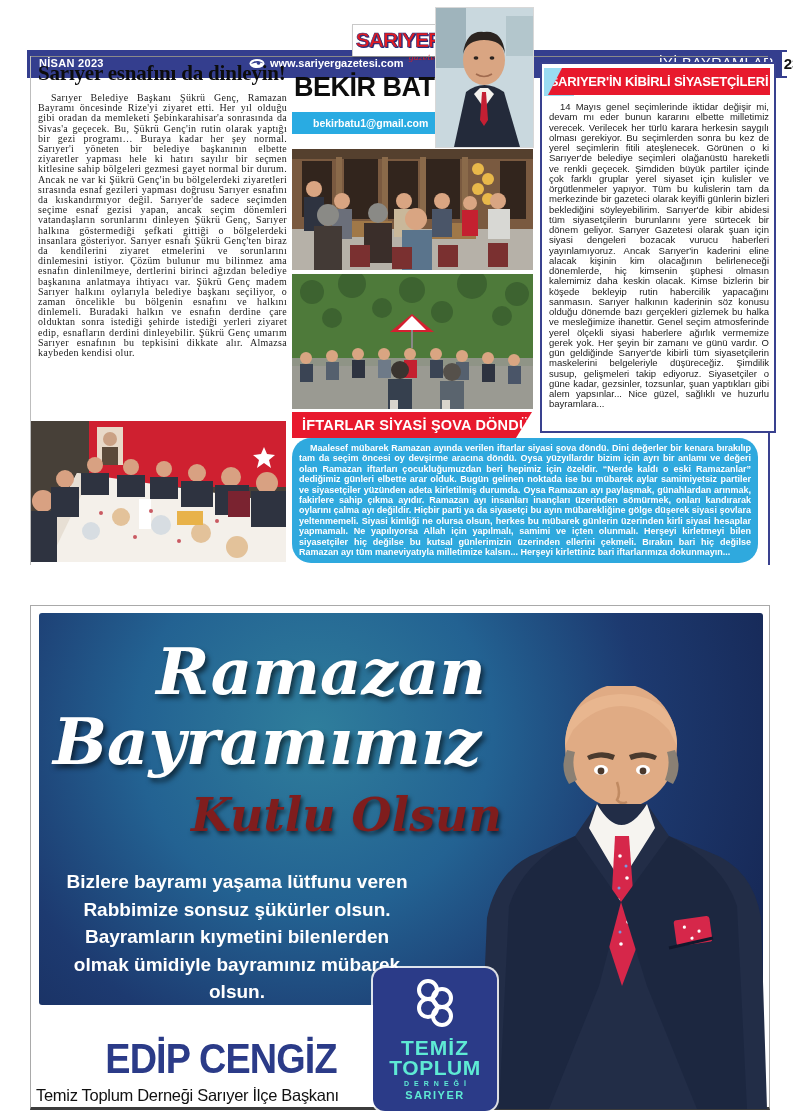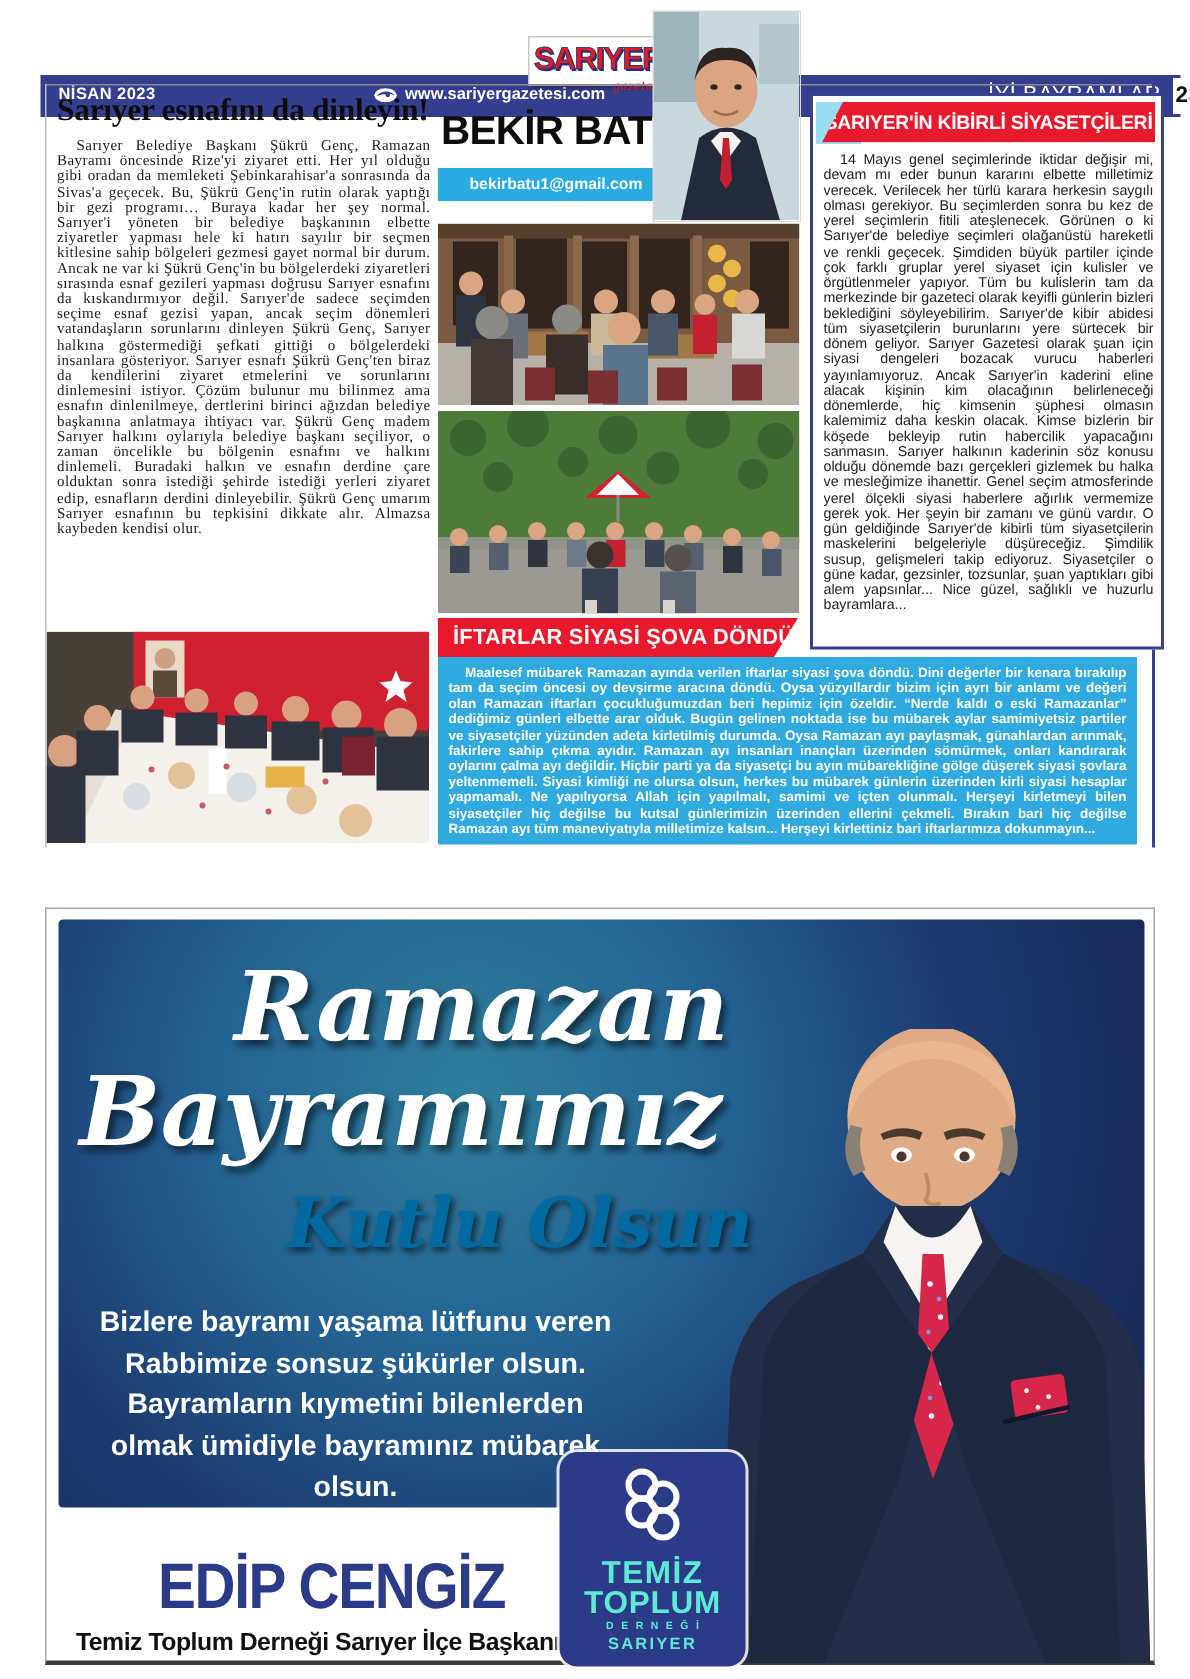--- a/index.html
+++ b/index.html
@@ -41,48 +41,48 @@
              color:#fff;font-size:10.5px;font-weight:bold;line-height:22px;padding-left:21px;}
   .portrait{position:absolute;left:436px;top:8px;width:97px;height:139px;overflow:hidden;z-index:6;
             box-shadow:0 0 0 1px #d8d8d8;}
   .photo1{position:absolute;left:292px;top:149px;width:241px;height:121px;overflow:hidden;}
   .photo2{position:absolute;left:292px;top:274px;width:241px;height:135px;overflow:hidden;}
   .red-banner{position:absolute;left:292px;top:412px;width:240px;height:26px;background:#e8192d;
               clip-path:polygon(0 0,100% 0,calc(100% - 16px) 100%,0 100%);
               color:#fff;font-size:14.5px;font-weight:bold;line-height:26px;padding-left:10px;letter-spacing:.2px;}
   .blue-block{position:absolute;left:292px;top:438px;width:466px;height:125px;background:#2fa9de;
               padding:5px 7px;color:#fff;font-size:9px;line-height:10.4px;font-weight:bold;
-              text-align:justify;text-indent:11px;overflow:hidden;}
+              text-align:justify;text-indent:11px;overflow:hidden;border-radius:19px;}
 
   
   .right-box{position:absolute;left:540px;top:62px;width:236px;height:371px;background:#fff;border:2px solid #39418f;}
   .right-accent{position:absolute;left:2px;top:4px;width:30px;height:28px;background:#9adcf2;}
   .right-banner{position:absolute;left:6px;top:4px;width:222px;height:27px;background:#e8192d;
                 clip-path:polygon(14px 0,100% 0,100% 100%,0 100%);
                 color:#fff;font-size:13px;font-weight:bold;text-align:center;line-height:27px;letter-spacing:-.2px;}
   .right-body{position:absolute;left:7px;top:38px;width:220px;height:326px;overflow:hidden;
               font-size:9.5px;line-height:10.25px;color:#222;text-align:justify;text-indent:11px;}
 
   
   .ad-box{position:absolute;left:30px;top:585px;width:740px;height:505px;background:#fff;
           border:1px solid #a9a9a9;border-bottom:3px solid #3c3c3c;margin-top:20px;}
   .ad-panel{position:absolute;left:8px;top:7px;width:724px;height:392px;border-radius:3px;
             background:radial-gradient(circle at 38% 30%,#2f7e9c 0%,#236292 34%,#1d3a70 62%,#152450 100%);}
   .script-line{position:absolute;font-family:"DejaVu Serif",serif;font-style:italic;font-weight:bold;
                color:#fff;text-shadow:3px 4px 5px rgba(0,0,0,.55);text-align:center;white-space:nowrap;}
   .script1{left:110px;top:28px;width:360px;font-size:64px;}
   .script2{left:22px;top:98px;width:360px;font-size:64px;}
-  .script3{left:160px;top:182px;width:300px;font-size:46px;color:#0369a1;text-shadow:2px 3px 4px rgba(0,0,0,.6);}
+  .script3{left:160px;top:182px;width:300px;font-size:46px;color:#7f1d1d;text-shadow:2px 3px 4px rgba(0,0,0,.6);}
   .ad-message{position:absolute;left:25px;top:262px;width:362px;text-align:center;color:#fff;
               font-size:19px;line-height:27.5px;font-weight:bold;}
   .man-photo{position:absolute;left:448px;top:80px;width:288px;height:423px;overflow:hidden;}
   .edip-name{position:absolute;left:35px;top:428px;width:310px;text-align:center;color:#2b3b88;
              font-size:43px;font-weight:bold;letter-spacing:-1px;transform:scaleX(.88);transform-origin:center;white-space:nowrap;}
-  .edip-title{position:absolute;left:5px;top:480px;width:352px;text-align:center;color:#111;
-              font-size:16.5px;font-weight:bold;letter-spacing:-.3px;white-space:nowrap;}
+  .edip-title{position:absolute;left:5px;top:480px;width:352px;color:#111;
+              font-size:16.5px;font-weight:normal;letter-spacing:-.3px;white-space:nowrap;}
   .org-box{position:absolute;left:342px;top:362px;width:124px;height:143px;background:#2b3b88;
            border-radius:12px;box-shadow:0 0 0 2px rgba(255,255,255,.85);text-align:center;color:#5eead4;z-index:5;}
   .org-l1{font-size:21px;font-weight:bold;letter-spacing:1px;line-height:20px;margin-top:2px;}
   .org-l2{font-size:21px;font-weight:bold;letter-spacing:.5px;line-height:20px;}
   .org-l3{font-size:7px;font-weight:bold;letter-spacing:5px;line-height:11px;padding-left:5px;}
   .org-l4{font-size:11px;font-weight:bold;letter-spacing:1.5px;line-height:13px;}
 </style>
 </head>
 <body>
 

